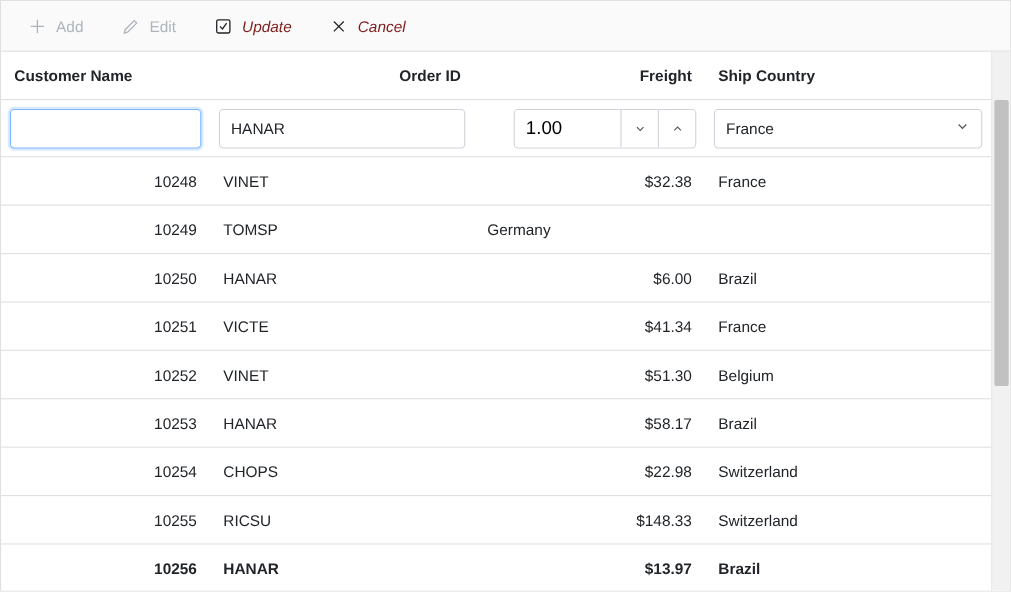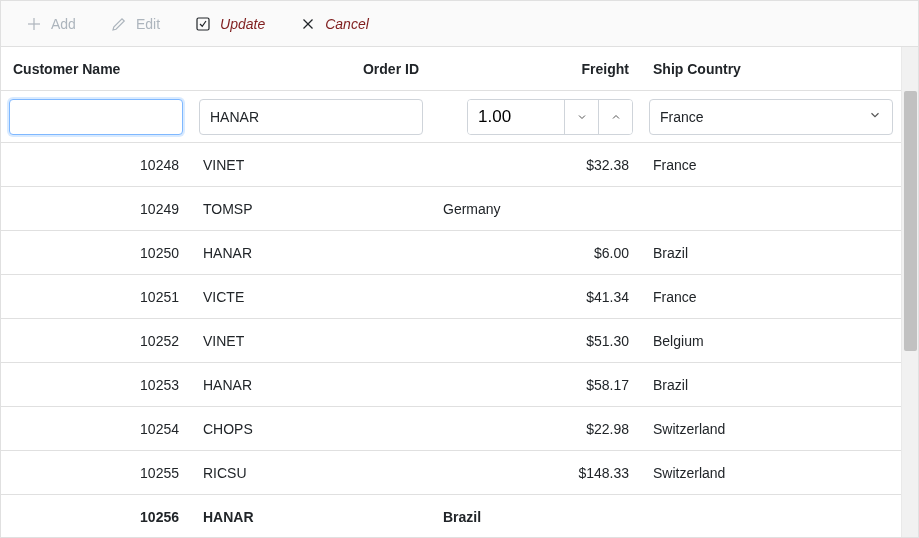--- a/index.html
+++ b/index.html
@@ -170,20 +170,21 @@
           </div>
           <div class="data-row">
             <div class="col col-orderid">10255</div>
             <div class="col col-customer">RICSU</div>
             <div class="col col-freight">$148.33</div>
             <div class="col col-ship">Switzerland</div>
           </div>
           <div class="data-row">
             <div class="col col-orderid">10256</div>
             <div class="col col-customer">HANAR</div>
+            <div class="col col-freight">$13.97</div>
             <div class="col col-ship">Brazil</div>
           </div>
         </div>
 
     </div>
     <div class="scrollbar">
       <div class="scroll-thumb"></div>
     </div>
   </div>
 

